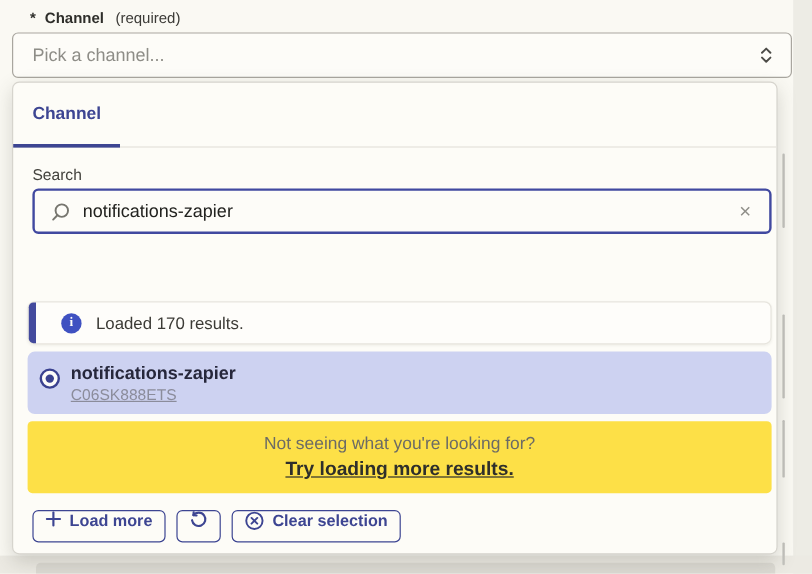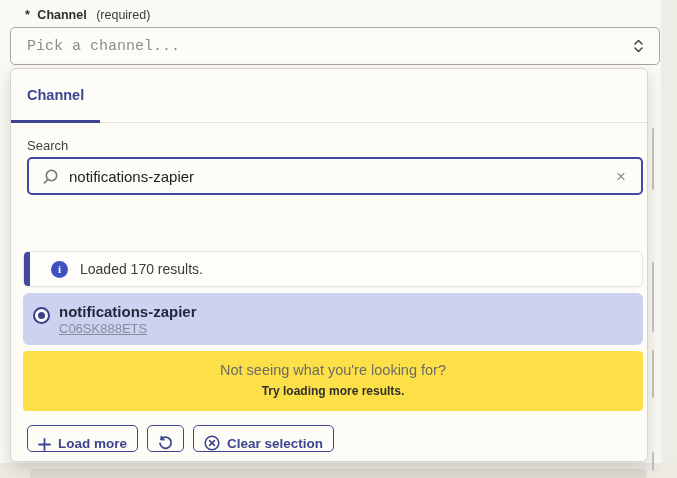--- a/index.html
+++ b/index.html
@@ -20,21 +20,21 @@
   .field-label { position:absolute; left:25px; top:8px; font-size:12.5px; color:#2e2e2a; }
   .field-label b { font-weight:bold; }
   .req-note { font-weight:normal; color:#3c3b37; margin-left:6px; }
 
   
   .select-box {
     position:absolute; left:10px; top:27px; width:650px; height:38px;
     background:#fdfcf8; border:1px solid #a9a69f; border-radius:5px;
     display:flex; align-items:center; padding:0 14px 0 16px; cursor:pointer;
   }
-  .select-placeholder { font-size:15px; color:#8e8d87; flex:1;font-family:Liberation Mono, monospace; }
+  .select-placeholder { font-size:15px; color:#8e8d87; flex:1; }
   .chevrons { width:13px; height:18px; display:block; }
 
   
   .panel {
     position:absolute; left:10px; top:68px; width:638px; height:394px;
     background:#fdfcf7; border:1px solid #d6d4cd; border-radius:6px;
     box-shadow:0 6px 16px rgba(70,68,58,.20);
   }
   .tabs { position:absolute; left:0; top:0; width:636px; height:54px; border-bottom:1px solid #e4e2db; display:flex; align-items:stretch; }
   .tab {
@@ -80,25 +80,25 @@
   }
   .radio-dot { width:7px; height:7px; border-radius:50%; background:#3a418f; }
   .result-title { font-size:15px; font-weight:bold; color:#26273b; line-height:17px; }
   .result-id { font-size:13px; color:#8b8c9b; line-height:15px; margin-top:1px;text-decoration:underline; }
 
   .hint-box {
     position:absolute; left:12px; top:282px; width:620px; height:60px;
     background:#fde047; border-radius:4px; text-align:center; padding-top:9px;
   }
   .hint-line1 { font-size:14.5px; color:#6c6b65; line-height:21px; }
-  .hint-line2 { font-size:12px; color:#2f2f2b; font-weight:bold; line-height:21px; }
+  .hint-line2 { font-size:16px; color:#2f2f2b; font-weight:bold; line-height:21px;text-decoration:underline; }
 
   .actions { position:absolute; left:16px; top:356px; display:flex; gap:9px; }
   .btn {
-    display:flex; align-items:flex-end; gap:7px; height:27px;
+    display:flex; align-items:flex-start; gap:7px; height:27px;
     border:1.5px solid #3d4592; border-radius:5px; background:transparent;
     color:#3d4592; font-size:13.5px; font-weight:bold; padding:0 10px; cursor:pointer;
     font-family:"Liberation Sans", sans-serif;
   }
   .btn svg { flex:none; display:block; }
 </style>
 </head>
 <body>
 
 <div class="right-strip"></div>

